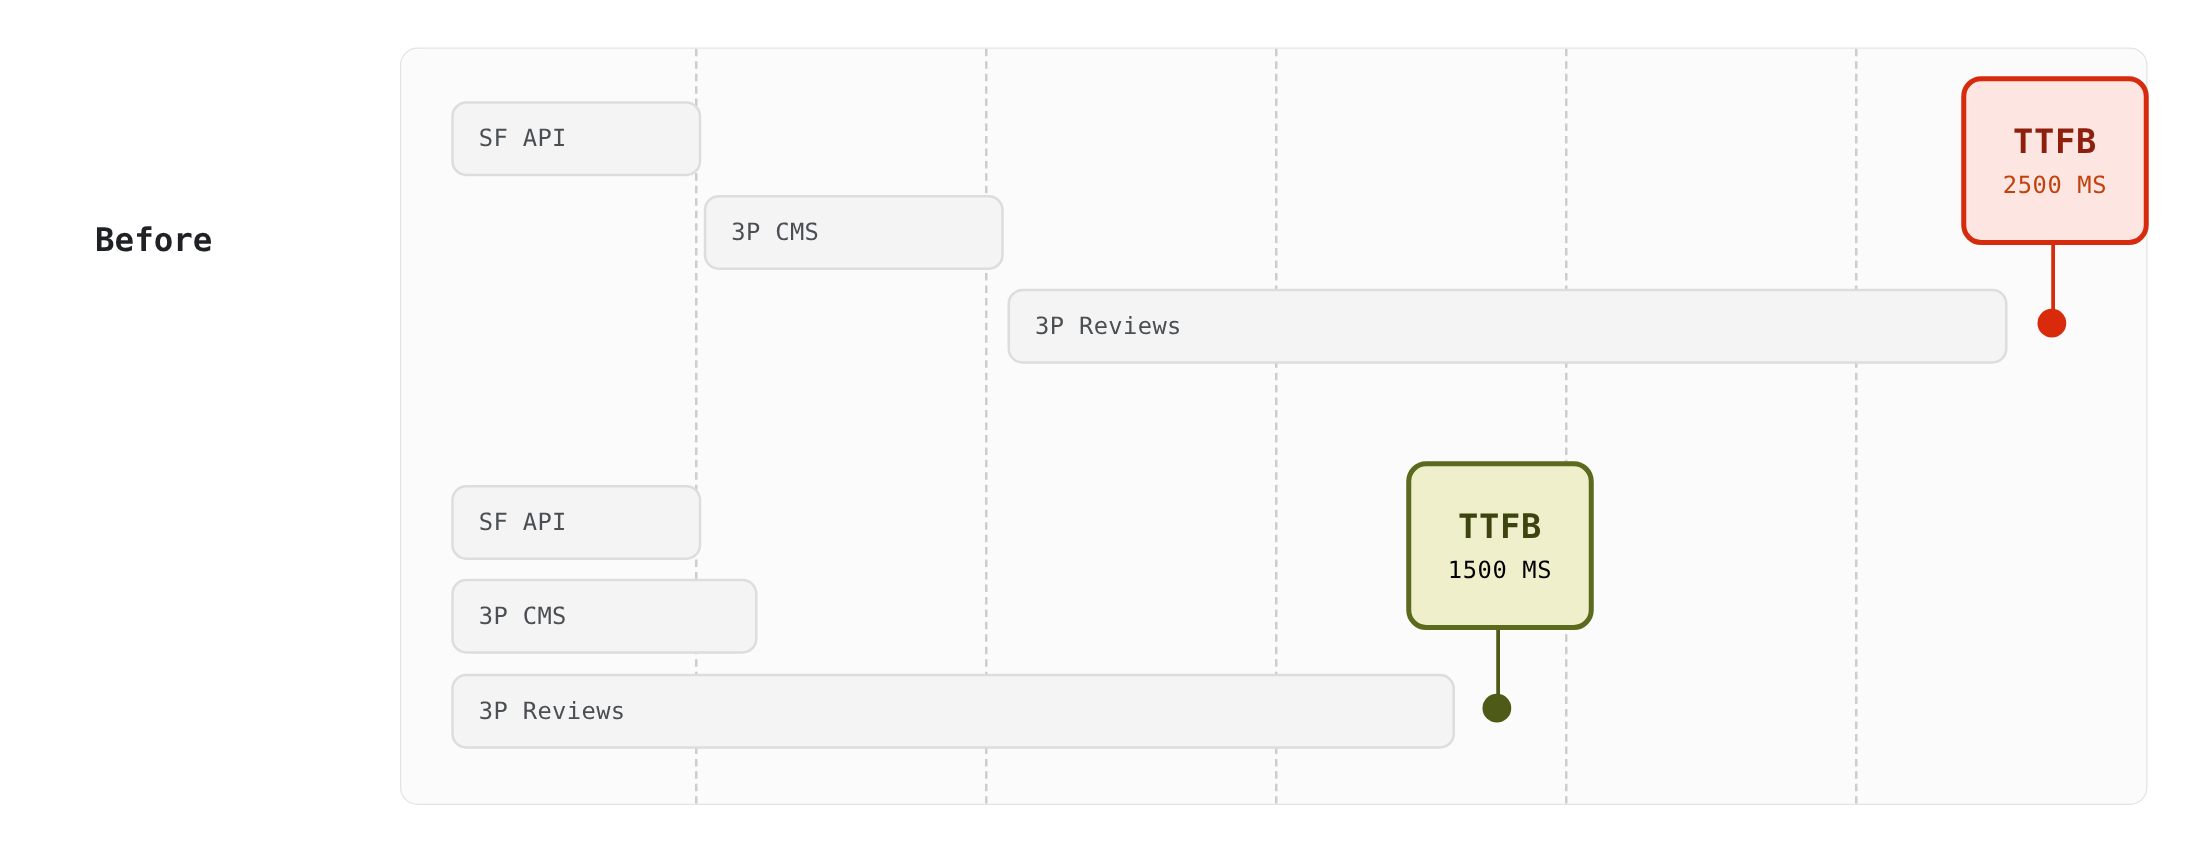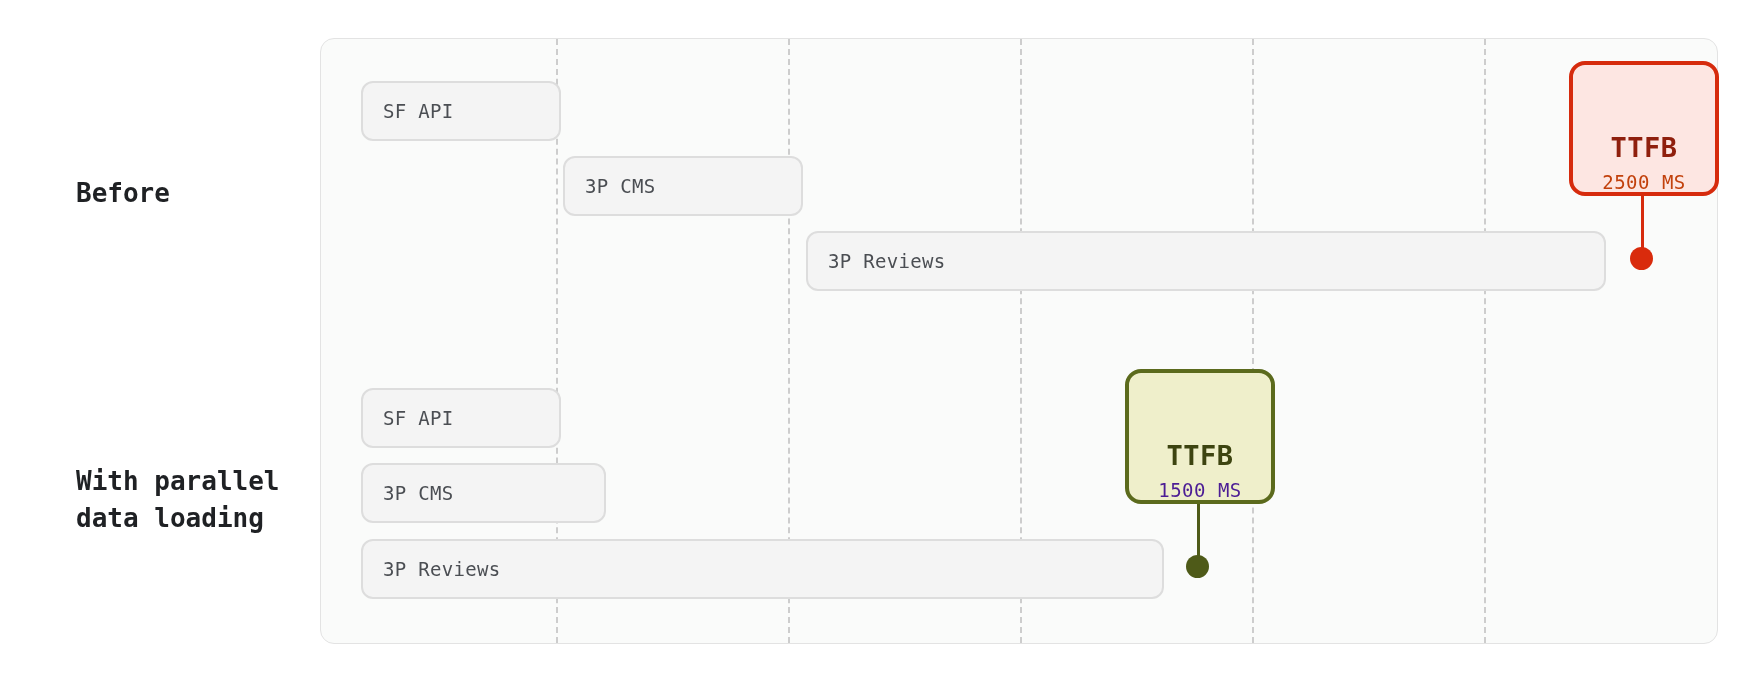--- a/index.html
+++ b/index.html
@@ -88,21 +88,21 @@
   
   .ttfb-badge {
     position: absolute;
     box-sizing: border-box;
     border-radius: 16px;
     border-width: 4px;
     border-style: solid;
     display: flex;
     flex-direction: column;
     align-items: center;
-    justify-content: flex-end;
+    justify-content: center;
     gap: 12px;
     z-index: 5;
   }
   .ttfb-title {
     font-family: "DejaVu Sans Mono", "Liberation Mono", monospace;
     font-size: 27px;
     font-weight: 700;
     letter-spacing: 0.5px;
     line-height: 1;
   }
@@ -133,33 +133,31 @@
   #badge-before .ttfb-value { color: #c2410c; }
   #stem-before { background: #d62b0d; }
   #dot-before  { background: #d92b0c; }
 
   
   #badge-after {
     background: #efefcb;
     border-color: #5b6a1c;
   }
   #badge-after .ttfb-title { color: #3d4410; }
-  #badge-after .ttfb-value { color: #4c1d95; }
+  #badge-after .ttfb-value { color: #000000; }
   #stem-after { background: #4e5a18; }
   #dot-after  { background: #4e5a18; }
 </style>
 </head>
 <body>
 
 <div id="stage">
 
   <div class="row-label" id="label-before">Before</div>
 
-  <div class="row-label" id="label-after">With parallel
-data loading</div>
 
   <div id="panel">
 
     <div id="panel-clip">
       <div class="gridline" style="left:235px"></div>
       <div class="gridline" style="left:467px"></div>
       <div class="gridline" style="left:699px"></div>
       <div class="gridline" style="left:931px"></div>
       <div class="gridline" style="left:1163px"></div>
     </div>

